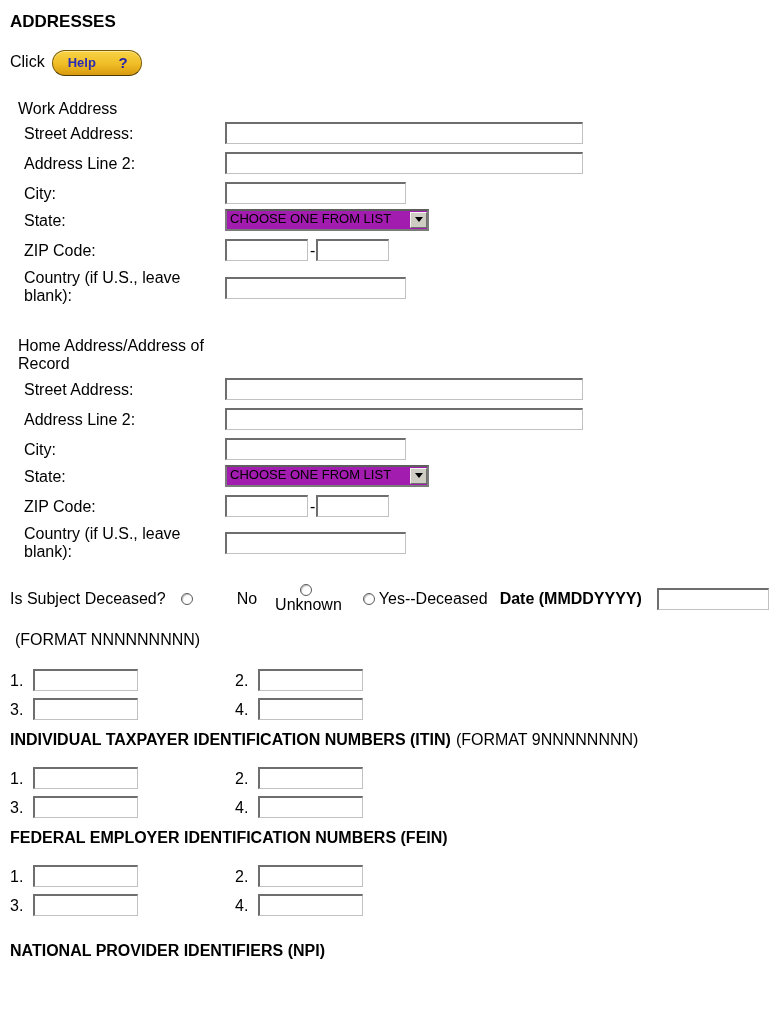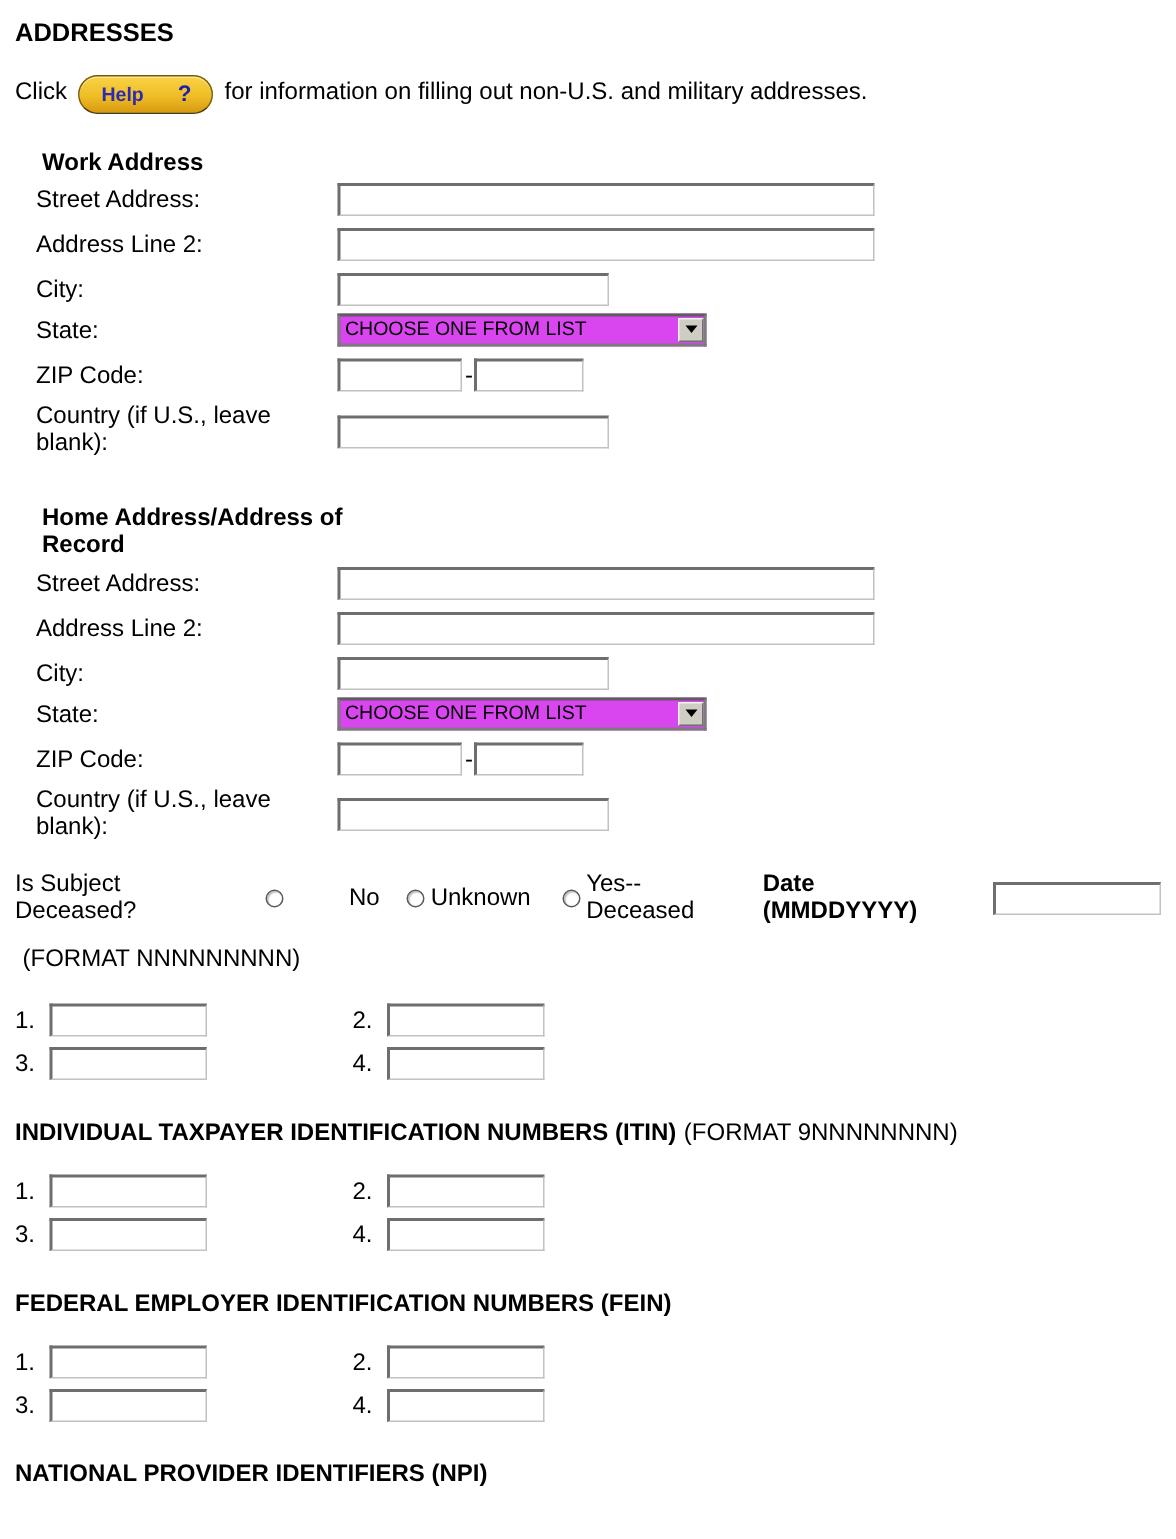--- a/index.html
+++ b/index.html
@@ -25,21 +25,21 @@
     background: linear-gradient(180deg, #f8d345 0%, #efbd25 55%, #d89a10 100%);
     box-shadow: inset 0 1px 0 rgba(255,255,255,0.45);
     display: flex; align-items: center; justify-content: space-between;
     padding: 0 13px 0 15px;
     color: #2a2ab5; font-weight: bold; font-size: 13px;
     cursor: pointer;
   }
   .help-btn .qmark { font-size: 15px; color: #1f1fae; }
 
   
-  .section-heading { font-weight: bold; margin-left: 18px; }
+  .section-heading { font-weight: normal; margin-left: 8px; }
   .section-heading.two-line { max-width: 220px; }
   .sec-work { margin-top: 24px; }
   .sec-home { margin-top: 31px; }
 
   .field-row { display: flex; align-items: center; margin-top: 8px; }
   .field-row.tight { margin-top: 5px; }
   .field-row.first { margin-top: 4px; }
   .field-label { width: 215px; padding: 3px 6px 0 14px; flex: 0 0 215px; }
 
   input.tbox {
@@ -55,23 +55,23 @@
   .w-med  { width: 181px; }
   .w-zip5 { width: 83px; }
   .w-zip4 { width: 73px; }
   .w-date { width: 112px; }
   .w-num  { width: 105px; height: 23px; }
 
   .zip-sep { padding: 3px 1px 0 2px; }
 
   
   .select {
-    width: 246px; height: 22px;
+    width: 204px; height: 22px;
     border: 2px solid #7b7b7b; border-top-color: #5e5e5e;
-    background: #d946ef;
+    background: #a21caf;
     display: flex; align-items: center;
     font-size: 13px; padding-left: 3px;
     cursor: default;
   }
   .select .sel-text { white-space: nowrap; overflow: hidden; }
   .select .arrow-btn {
     margin-left: auto; width: 17px; height: 16px; flex: 0 0 17px;
     background: #cfccc4;
     border: 1px solid; border-color: #f4f2ee #6f6f6f #6f6f6f #f4f2ee;
     display: flex; align-items: center; justify-content: center;
@@ -87,25 +87,25 @@
 
   
   .deceased-row { margin-top: 27px; display: flex; align-items: center; height: 22px; }
   .radio-group { display: flex; align-items: center; cursor: pointer; }
   .radio-circle {
     width: 12px; height: 12px; border-radius: 50%;
     border: 1px solid #5a5a5a; background: #fff;
     box-shadow: inset 1px 1px 1px rgba(0,0,0,0.25);
     margin-right: 4px; flex: 0 0 12px;
   }
-  .m15 { margin-left: 15px; gap: 40px; } .m18 { margin-left: 18px; }
+  .m15 { margin-left: 15px; gap: 40px; } .m18 { margin-left: 18px; flex-direction: column; }
   .m21 { margin-left: 21px; } .m12 { margin-left: 12px; font-weight: bold; }
 
   
-  .id-heading { margin-top: 27px; display: flex; align-items: baseline; }
+  .id-heading { margin-top: 11px; display: flex; align-items: baseline; }
   .id-heading .title { font-weight: bold; }
   .id-heading .fmt { margin-left: 5px; }
   .id-heading.ssn { margin-top: 21px; }
   .id-heading.npi { margin-top: 26px; }
   .num-grid { margin-top: 18px; }
   .num-grid.ssn { margin-top: 19px; }
   .num-row { display: flex; align-items: flex-start; margin-top: 7px; }
   .num-row.first { margin-top: 0; }
   .num-label { width: 23px; flex: 0 0 23px; padding-top: 3px; }
   .num-label.col2 { margin-left: 97px; }
@@ -114,21 +114,20 @@
 <body>
 
 <div class="page-heading">ADDRESSES</div>
 
 <div class="help-row">
   <span class="prefix">Click</span>
   <button class="help-btn">
     <span>Help</span>
     <span class="qmark">?</span>
   </button>
-  <span class="suffix">for information on filling out non-U.S. and military addresses.</span>
 </div>
 
 <div class="sec-work">
   <div class="section-heading">Work Address</div>
 
   <div class="field-row first">
     <div class="field-label">Street Address:</div>
     <input class="tbox w-wide" type="text" style="">
   </div>
   <div class="field-row">

